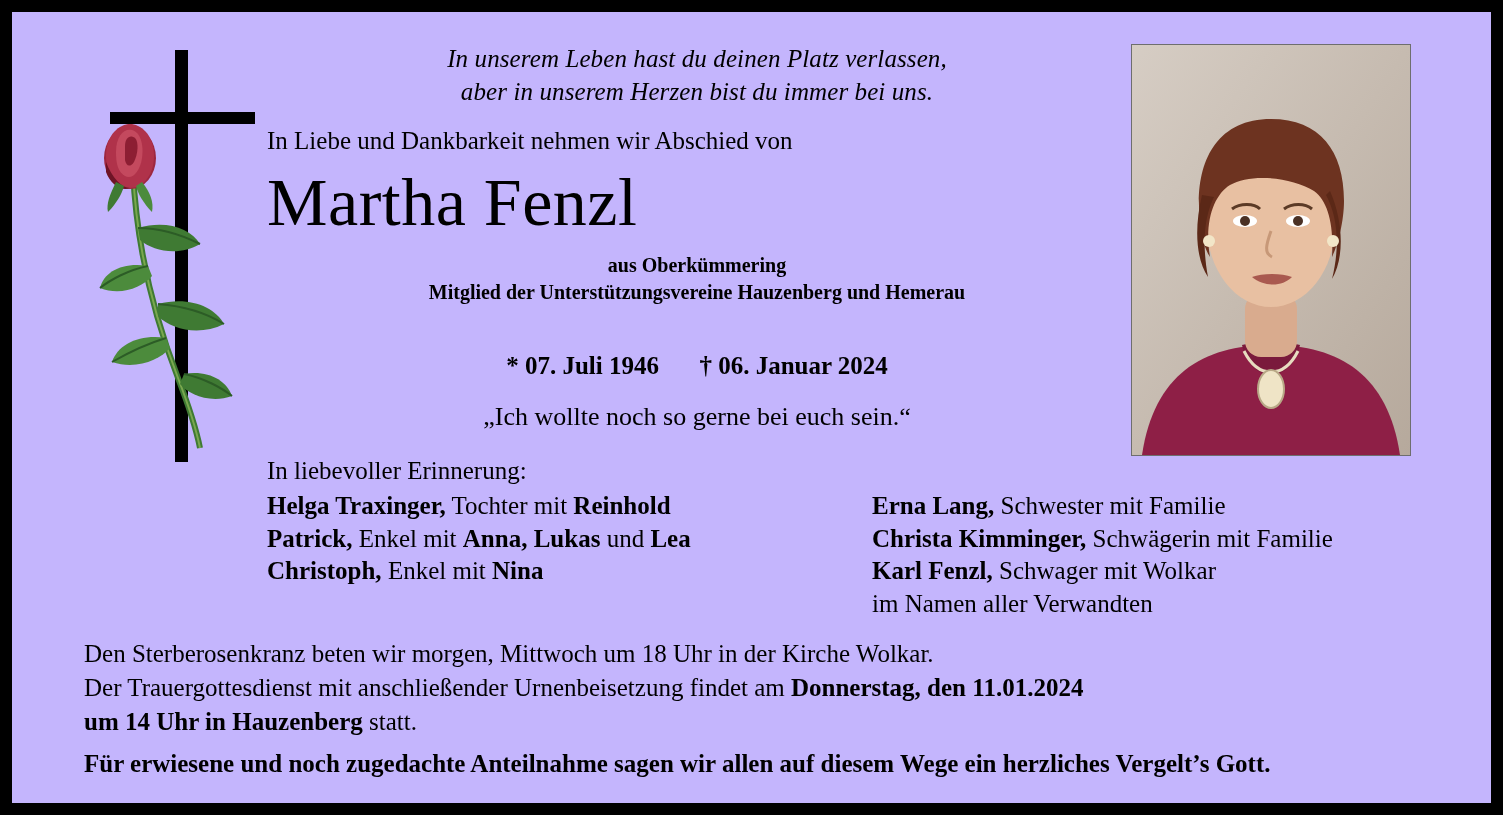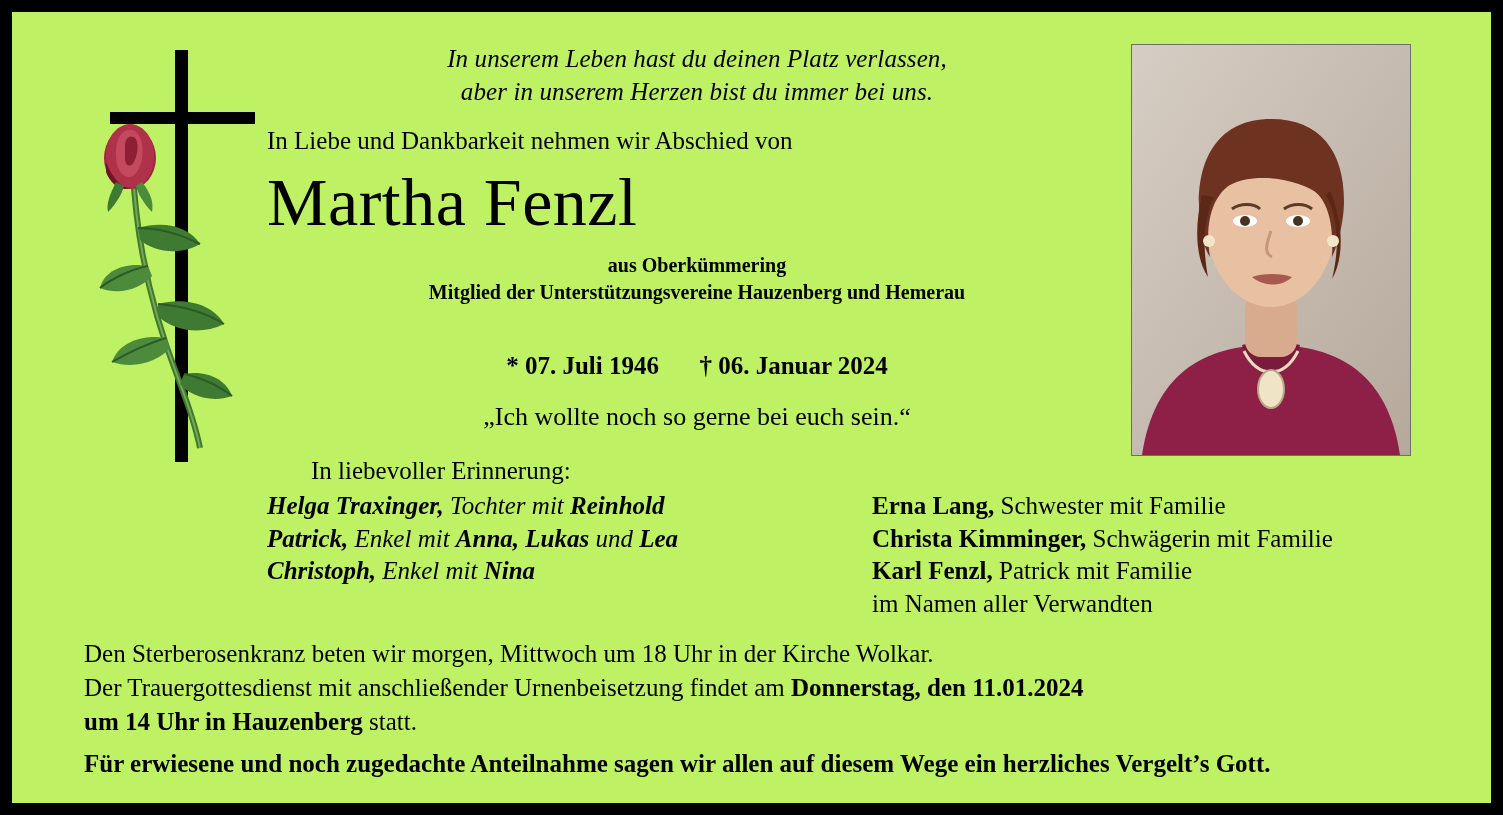--- a/index.html
+++ b/index.html
@@ -20,21 +20,21 @@
     width: 1503px;
     height: 815px;
     background: #000000;
     box-sizing: border-box;
     padding: 12px;
   }
   .card {
     position: relative;
     width: 100%;
     height: 100%;
-    background: #bef264;
+    background: #c4b5fd;
     box-sizing: border-box;
   }
 
   
   .artwork {
     position: absolute;
     left: 70px;
     top: 22px;
     width: 190px;
     height: 430px;
@@ -140,31 +140,29 @@
     width: 880px;
     text-align: center;
     font-size: 26px;
   }
 
   .mourners-intro {
     position: absolute;
     left: 255px;
     top: 445px;
     font-size: 25px;
-    margin-left: 44px;
   }
 
   .col-left {
     position: absolute;
     left: 255px;
     top: 478px;
     width: 560px;
     font-size: 25px;
     line-height: 1.30;
-    font-style: italic;
   }
   .col-right {
     position: absolute;
     left: 840px;
     top: 478px;
     width: 620px;
     font-size: 25px;
     line-height: 1.30;
     margin-left: 20px;
   }
@@ -304,21 +302,21 @@
     </div>
 
     <div class="col-right">
       <div>
         <b>Erna Lang,</b><span> Schwester mit Familie</span>
       </div>
       <div>
         <b>Christa Kimminger,</b><span> Schwägerin mit Familie</span>
       </div>
       <div>
-        <b>Karl Fenzl,</b><span> Patrick mit Familie</span>
+        <b>Karl Fenzl,</b><span> Schwager mit Wolkar</span>
       </div>
       <div>
         <span>im Namen aller Verwandten</span>
       </div>
     </div>
 
     <div class="closing">
       <div>Den Sterberosenkranz beten wir morgen, Mittwoch um 18 Uhr in der Kirche Wolkar.</div>
       <div>
         <span>Der Trauergottesdienst mit anschließender Urnenbeisetzung findet am </span><b>Donnerstag, den 11.01.2024</b>

